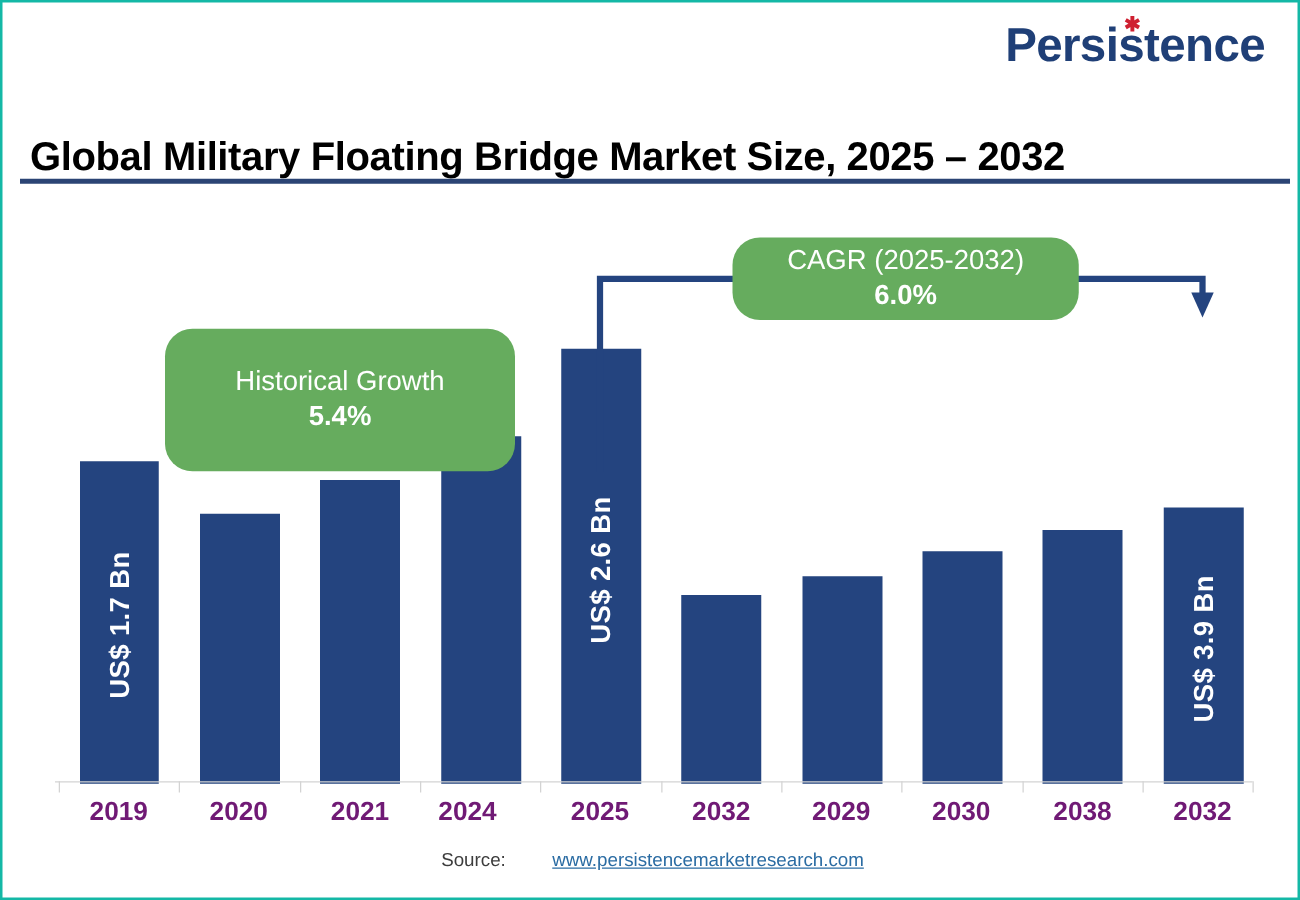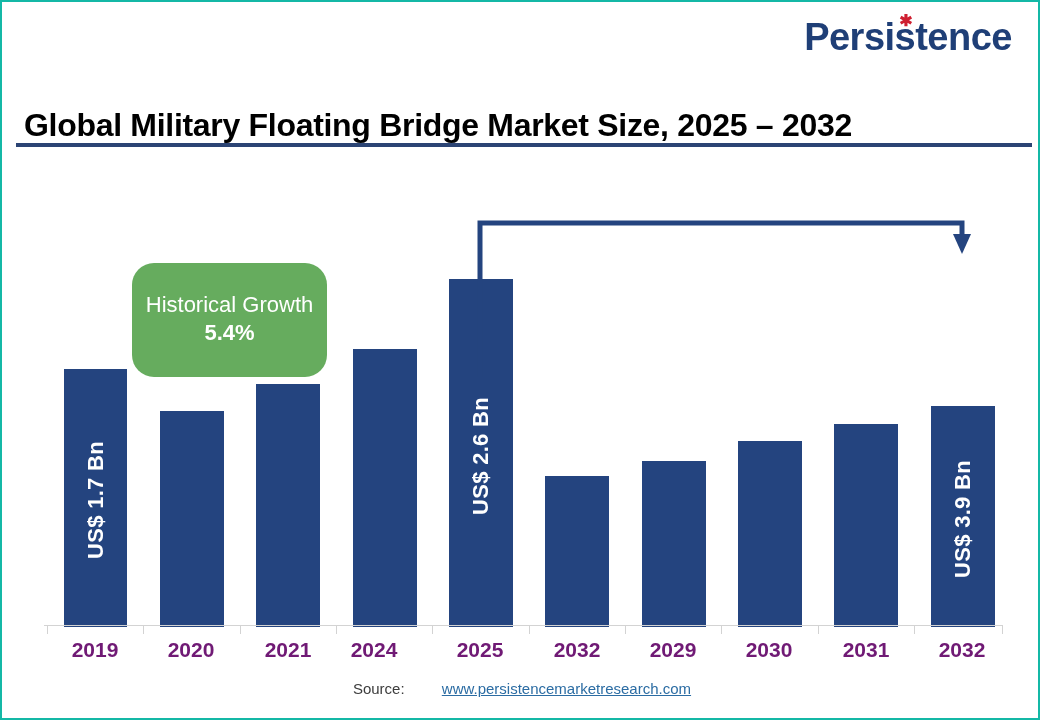--- a/index.html
+++ b/index.html
@@ -109,21 +109,21 @@
     flex-direction:column;
     align-items:center;
     justify-content:center;
     font-family:"Liberation Sans", sans-serif;
     z-index:5;
   }
   .callout .l1{font-size:22px;line-height:1.22;font-weight:normal;}
   .callout .l2{font-size:22px;line-height:1.22;font-weight:normal;}
   .callout .l3{font-size:22px;line-height:1.3;font-weight:bold;}
 
-  #callout-hist{ left:130px; top:261px; width:195px; height:114px; }
+  #callout-hist{ left:130px; top:261px; width:280px; height:114px; }
   #callout-cagr{ left:584px; top:188px; width:277px; height:66px; }
 
   
   #conn{
     position:absolute; left:0; top:0; width:1040px; height:720px;
     pointer-events:none; z-index:2;
   }
 
   
   #source{
@@ -199,32 +199,36 @@
 
   <div id="xlabels">
     <span class="xlabel" style="left:45px;width:96px;">2019</span>
     <span class="xlabel" style="left:141px;width:96px;">2020</span>
     <span class="xlabel" style="left:238px;width:96px;">2021</span>
     <span class="xlabel" style="left:324px;width:96px;">2024</span>
     <span class="xlabel" style="left:430px;width:96px;">2025</span>
     <span class="xlabel" style="left:527px;width:96px;">2032</span>
     <span class="xlabel" style="left:623px;width:96px;">2029</span>
     <span class="xlabel" style="left:719px;width:96px;">2030</span>
-    <span class="xlabel" style="left:816px;width:96px;">2031</span>
+    <span class="xlabel" style="left:816px;width:96px;">2038</span>
     <span class="xlabel" style="left:912px;width:96px;">2032</span>
   </div>
 
   <svg id="conn" viewBox="0 0 1040 720">
     <path d="M478,375 L478,221 L960,221 L960,236" stroke="#24447f" stroke-width="5" fill="none"></path>
     <polygon points="960,252 951,232 969,232" fill="#24447f"></polygon>
   </svg>
 
   <div class="callout" id="callout-hist">
     <div class="l1">Historical Growth</div>
     <div class="l3">5.4%</div>
   </div>
 
+  <div class="callout" id="callout-cagr">
+    <div class="l1">CAGR (2025-2032)</div>
+    <div class="l3">6.0%</div>
+  </div>
 
   <div id="source">
     <span>Source: </span><a href="#">www.persistencemarketresearch.com</a>
   </div>
 
 </div>
 
 </body></html>

